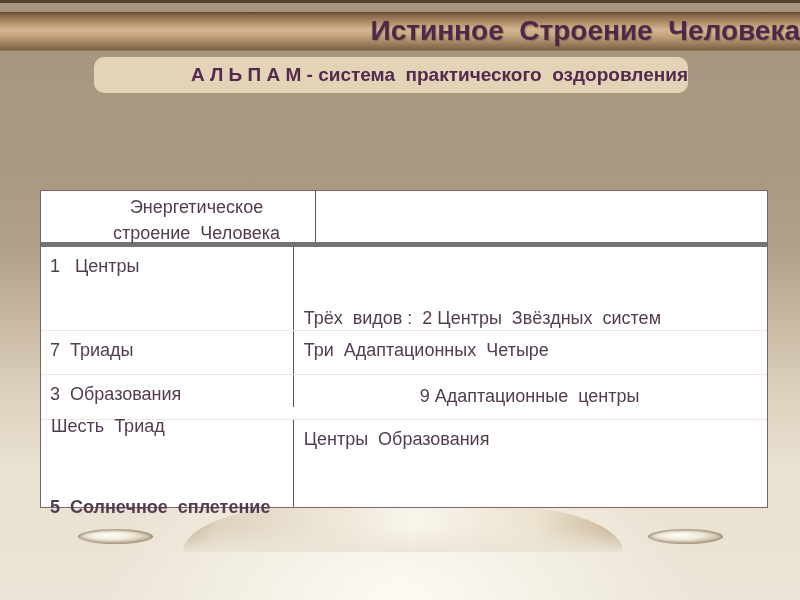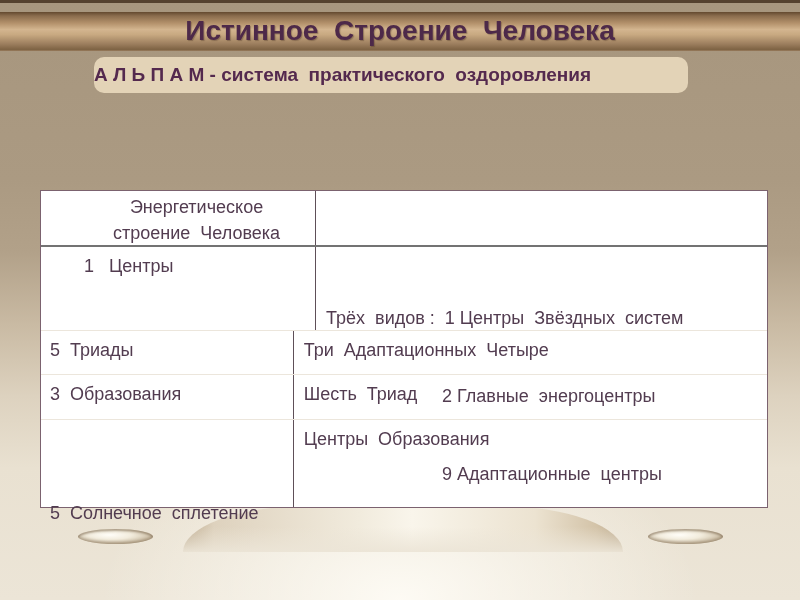--- a/index.html
+++ b/index.html
@@ -5,54 +5,54 @@
   html,body{margin:0;padding:0;}
   body{width:800px;height:600px;overflow:hidden;font-family:"Liberation Sans","DejaVu Sans",sans-serif;}
   .slide{position:relative;width:800px;height:600px;
     background:
       radial-gradient(ellipse 55% 45% at 50% 100%, rgba(255,253,247,0.9) 0%, rgba(255,253,247,0) 68%),
       linear-gradient(to bottom,#a7967e 0%,#ab9a82 30%,#b2a189 42%,#c9baa3 54%,#ddd2bf 66%,#e9e1d1 78%,#ece5d7 100%);
   }
   .topline{position:absolute;left:0;top:0;width:800px;height:3px;background:#54412e;}
   .band{position:absolute;left:0;top:12px;width:800px;height:39px;
     background:linear-gradient(to bottom,#63492f 0%,#8a6c4d 10%,#b2906a 28%,#d3b58f 45%,#c8a981 58%,#9c7e5e 82%,#7e6344 96%,#9a7d5e 100%);}
-  .title{position:absolute;left:0;top:15px;width:800px;text-align:center;
+  .title{position:absolute;left:0;top:15px;width:800px;text-align:right;
     font-size:28px;font-weight:bold;color:#4d2949;white-space:pre-wrap;
     text-shadow:1px 1px 1px rgba(62,40,28,.35);}
   .subpill{position:absolute;left:94px;top:57px;width:594px;height:36px;
     background:#e3d3b7;border-radius:10px;}
-  .subtitle{position:absolute;left:0;top:0;width:100%;height:36px;line-height:36px;text-align:left;
+  .subtitle{position:absolute;left:0;top:0;width:100%;height:36px;line-height:36px;text-align:right;
     font-size:19px;font-weight:bold;color:#54294e;white-space:pre-wrap;}
   
   .dome{position:absolute;left:183px;top:506px;width:440px;height:46px;
     border-radius:130px 130px 0 0 / 48px 48px 0 0;
     background:
       linear-gradient(to bottom, rgba(238,230,216,0) 0%, rgba(238,230,216,0) 45%, rgba(236,229,215,.95) 100%),
       linear-gradient(to right,#bdab8f 0%,#ded2be 7%,#f1ebdd 40%,#f9f5eb 52%,#ecE3d1 80%,#d3c3a8 94%,#bcaa8e 100%);}
   .oval{position:absolute;width:75px;height:15px;border-radius:50%;
     background:radial-gradient(ellipse at 42% 40%, #fffdf8 0%, #f2ecdd 35%, #cfc1a8 70%, #9d8d74 100%);
     box-shadow:inset 0 -2px 3px rgba(120,100,75,.45), inset 0 2px 2px rgba(120,100,75,.5);}
   .oval.left{left:78px;top:529px;}
   .oval.right{left:648px;top:529px;}
   
   .tbl{position:absolute;left:40px;top:190px;width:728px;height:318px;
     background:#ffffff;border:1px solid #7b626f;box-sizing:border-box;
     color:#523c50;font-size:18px;}
   .trow{display:flex;box-sizing:border-box;}
   .cell{box-sizing:border-box;white-space:pre-wrap;line-height:26px;}
   .cell.left{width:253px;border-right:1px solid #5e4f58;padding:6px 6px 0 9px;}
   .cell.right{width:474px;padding:6px 6px 0 10px;}
-  .trow.header{height:56px;border-bottom:2px solid #737373;padding-left:34px;}
+  .trow.header{height:56px;border-bottom:5px solid #737373;padding-left:34px;}
   .trow.header .cell.left{text-align:center;padding-top:3px;}
-  .trow.r1{height:83px;padding-left:34px;}
+  .trow.r1{height:83px;}
   .trow.r2{height:44px;border-top:1px solid #ece6dc;}
-  .trow.r3{height:45px;border-top:1px solid #ece6dc;}
+  .trow.r3{height:45px;border-top:1px solid #ece6dc;flex-direction:column;}
   .trow.r4{height:88px;border-top:1px solid #ece6dc;}
   .indent{padding-left:116px;}
-  .gap-top{margin-top:22px;}
+  .gap-top{margin-top:16px;font-weight:bold;}
 </style>
 </head>
 <body>
 
 <div class="slide">
 
   <div class="topline"></div>
 
   <div class="band"></div>
   <div class="title">Истинное  Строение  Человека</div>
@@ -69,28 +69,27 @@
 
     <div class="trow header">
       <div class="cell left">Энергетическое
 строение  Человека</div>
       <div class="cell right"></div>
     </div>
 
     <div class="trow r1">
       <div class="cell left">1   Центры</div>
       <div class="cell right">
-        <div>Трёх  видов :  1 Центры  Звёздных  систем</div>
-        <div class="indent">2 Главные  энергоцентры</div>
+        <div>Трёх  видов :  2 Центры  Звёздных  систем</div>
         <div class="indent">9 Адаптационные  центры</div>
       </div>
     </div>
 
     <div class="trow r2">
-      <div class="cell left">5  Триады</div>
+      <div class="cell left">7  Триады</div>
       <div class="cell right">Три  Адаптационных  Четыре</div>
     </div>
 
     <div class="trow r3">
       <div class="cell left">3  Образования</div>
       <div class="cell right">Шесть  Триад</div>
     </div>
 
     <div class="trow r4">
       <div class="cell left">

